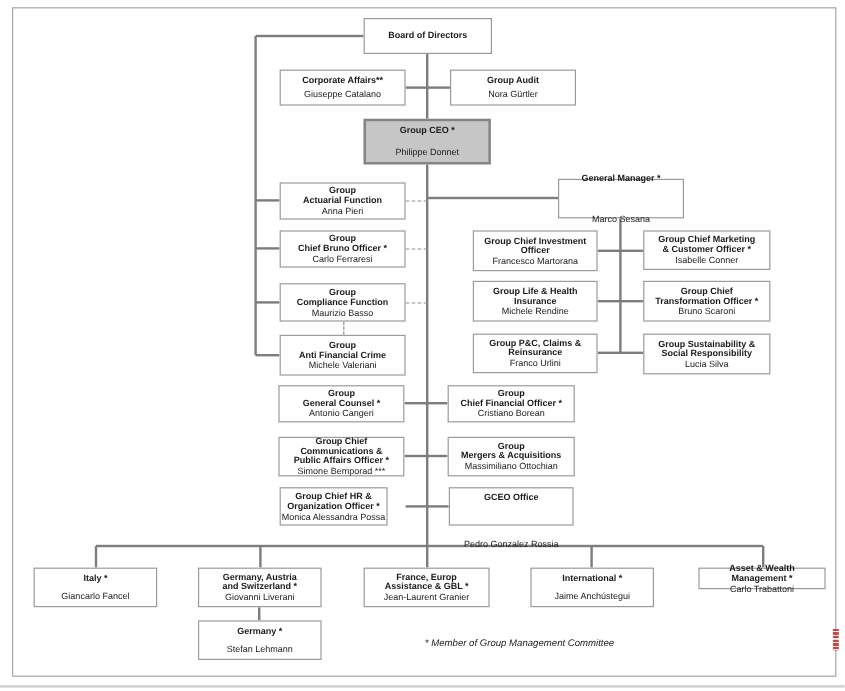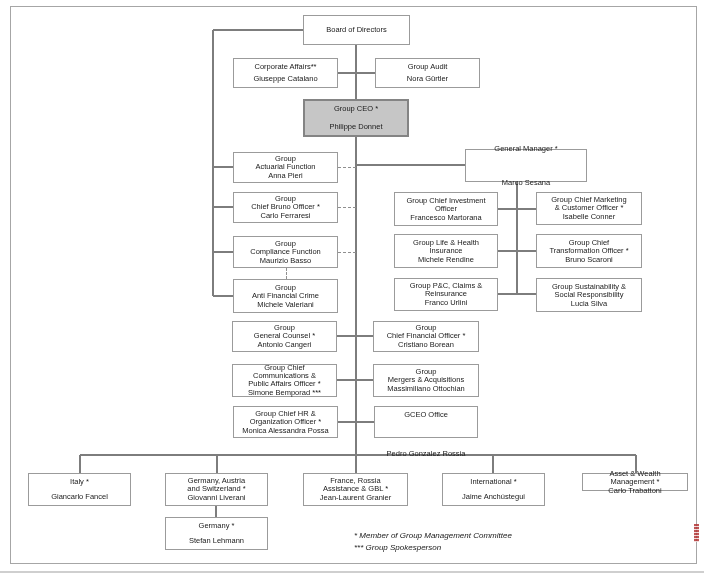--- a/index.html
+++ b/index.html
@@ -15,21 +15,21 @@
     position:absolute;left:0;top:571px;width:704px;height:2px;background:#cfcfcf;
   }
   .box{
     position:absolute;box-sizing:border-box;background:#fff;
     border:1px solid #9b9b9b;
     display:flex;flex-direction:column;align-items:center;justify-content:center;
     text-align:center;font-size:7.5px;line-height:8px;z-index:3;
   }
   .box.gray{background:#c6c6c6;border:2px solid #848484;}
   .box.spread{justify-content:space-between;padding:4px 0;}
-  .box .title{font-weight:normal;}
+  .box .title{font-weight:bold;}
   .box .name{font-weight:normal;margin-top:1px;}
   .tline{display:block;}
   .hline,.vline{position:absolute;background:#7d7d7d;z-index:1;}
   .hdash{position:absolute;height:0;border-top:1px dashed #8f8f8f;z-index:1;}
   .vdash{position:absolute;width:0;border-left:1px dashed #8f8f8f;z-index:1;}
   .footnotes{
     position:absolute;left:354px;top:530px;font-style:italic;
     font-size:8px;line-height:11.5px;white-space:nowrap;z-index:3;
   }
   .red-artifact{
@@ -118,21 +118,21 @@
         </div>
         <div class="name">Maurizio Basso</div>
       </div>
       <div class="box" style="left: 233px; top: 279px; width: 105px; height: 34px;">
         <div class="title">
           <span class="tline">Group</span>
           <span class="tline">Anti Financial Crime</span>
         </div>
         <div class="name">Michele Valeriani</div>
       </div>
-      <div class="box" style="left: 465px; top: 149px; width: 122px; height: 33px; gap: 25px;">
+      <div class="box" style="left: 465px; top: 149px; width: 105px; height: 33px; gap: 25px;">
         <div class="title">
           <span class="tline">General Manager *</span>
         </div>
         <div class="name">Marco Sesana</div>
       </div>
       <div class="box" style="left: 394px; top: 192px; width: 104px; height: 34px;">
         <div class="title">
           <span class="tline">Group Chief Investment</span>
           <span class="tline">Officer</span>
         </div>
@@ -195,21 +195,21 @@
         </div>
         <div class="name">Simone Bemporad ***</div>
       </div>
       <div class="box" style="left: 373px; top: 364px; width: 106px; height: 33px;">
         <div class="title">
           <span class="tline">Group</span>
           <span class="tline">Mergers &amp; Acquisitions</span>
         </div>
         <div class="name">Massimiliano Ottochian</div>
       </div>
-      <div class="box" style="left: 233px; top: 406px; width: 105px; height: 32px;">
+      <div class="box" style="left: 233px; top: 406px; width: 90px; height: 32px;">
         <div class="title">
           <span class="tline">Group Chief HR &amp;</span>
           <span class="tline">Organization Officer *</span>
         </div>
         <div class="name">Monica Alessandra Possa</div>
       </div>
       <div class="box spread" style="left: 374px; top: 406px; width: 104px; height: 32px; gap: 30px;">
         <div class="title">
           <span class="tline">GCEO Office</span>
         </div>
@@ -223,21 +223,21 @@
       </div>
       <div class="box" style="left: 165px; top: 473px; width: 103px; height: 33px;">
         <div class="title">
           <span class="tline">Germany, Austria</span>
           <span class="tline">and Switzerland *</span>
         </div>
         <div class="name">Giovanni Liverani</div>
       </div>
       <div class="box" style="left: 303px; top: 473px; width: 105px; height: 33px;">
         <div class="title">
-          <span class="tline">France, Rossia</span>
+          <span class="tline">France, Europ</span>
           <span class="tline">Assistance &amp; GBL *</span>
         </div>
         <div class="name">Jean-Laurent Granier</div>
       </div>
       <div class="box spread" style="left: 442px; top: 473px; width: 103px; height: 33px;">
         <div class="title">
           <span class="tline">International *</span>
         </div>
         <div class="name">Jaime Anchústegui</div>
       </div>
@@ -250,16 +250,15 @@
       </div>
       <div class="box spread" style="left: 165px; top: 517px; width: 103px; height: 33px;">
         <div class="title">
           <span class="tline">Germany *</span>
         </div>
         <div class="name">Stefan Lehmann</div>
       </div>
     </div>
   <div class="footnotes">
     <div>* Member of Group Management Committee</div>
-    <div>*** Group Spokesperson</div>
   </div>
   <div class="red-artifact"></div>
 </div>
 
 </body></html>

